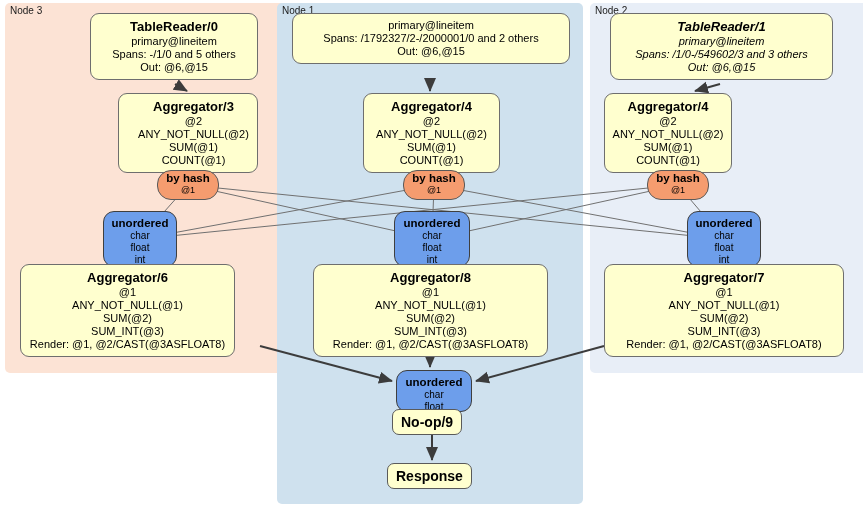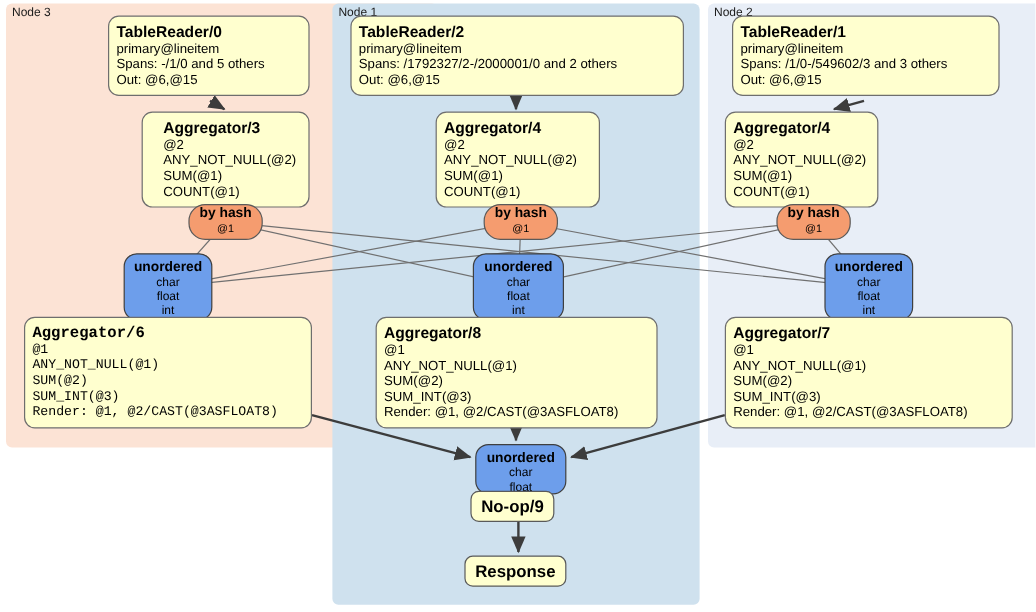--- a/index.html
+++ b/index.html
@@ -5,21 +5,21 @@
   html,body { margin:0; padding:0; background:#ffffff; }
   .canvas { position:relative; width:863px; height:510px; background:#ffffff;
             font-family:"Liberation Sans", sans-serif; color:#000; overflow:hidden; }
   .region { position:absolute; border-radius:5px; }
   .region-node3 { left:5px;  top:3px; width:320px; height:370px; background:#fce3d5;padding-left:40px; }
   .region-node1 { left:277px; top:3px; width:306px; height:501px; background:#cfe1ee; }
   .region-node2 { left:590px; top:3px; width:300px; height:370px; background:#e8eef7; }
   .region-label { position:absolute; left:5px; top:2px; font-size:10px; color:#1a1a1a; }
   .edges { position:absolute; left:0; top:0; }
   .pbox { position:absolute; background:#ffffcf; border:1px solid #6e6e6e; border-radius:9px;
-          padding:5px 6px; box-sizing:border-box; }
+          text-align:center; padding:5px 6px; box-sizing:border-box; }
   .ptitle { font-size:13px; font-weight:bold; line-height:16px; white-space:nowrap; }
   .pline  { font-size:11px; line-height:13px; white-space:nowrap; }
   .oval { position:absolute; background:#f59c6f; border:1px solid #5a5a5a; border-radius:14px;
           text-align:center; padding:1px 4px; box-sizing:border-box; }
   .oval .otitle { font-size:11.5px; font-weight:bold; line-height:13px; }
   .oval .osub   { font-size:9px; line-height:10px; }
   .sync { position:absolute; background:#6d9eeb; border:1px solid #3f3f3f; border-radius:11px;
           text-align:center; padding:4px 6px; box-sizing:border-box; }
   .sync .stitle { font-size:11.5px; font-weight:bold; line-height:14px; }
   .sync .sline  { font-size:10px; line-height:12px; }
@@ -92,31 +92,30 @@
     <div class="osub">@1</div>
   </div>
 
   <div class="sync" style="left:103px; top:211px; width:74px; height:56px;">
     <div class="stitle">unordered</div>
     <div class="sline">char</div>
     <div class="sline">float</div>
     <div class="sline">int</div>
   </div>
 
-  <div class="pbox" style="left:20px; top:264px; width:240px;font-family:Liberation Mono, monospace;">
+  <div class="pbox" style="left:20px; top:264px; width:215px;">
     <div class="ptitle">Aggregator/6</div>
     <div class="pline">@1</div>
     <div class="pline">ANY_NOT_NULL(@1)</div>
     <div class="pline">SUM(@2)</div>
     <div class="pline">SUM_INT(@3)</div>
     <div class="pline">Render: @1, @2/CAST(@3ASFLOAT8)</div>
   </div>
 
   <div class="pbox" style="left:292px; top:13px; width:278px;">
-    <div class="ptitle">TableReader/2</div>
     <div class="pline">primary@lineitem</div>
     <div class="pline">Spans: /1792327/2-/2000001/0 and 2 others</div>
     <div class="pline">Out: @6,@15</div>
   </div>
 
   <div class="pbox" style="left:363px; top:93px; width:137px;">
     <div class="ptitle">Aggregator/4</div>
     <div class="pline">@2</div>
     <div class="pline">ANY_NOT_NULL(@2)</div>
     <div class="pline">SUM(@1)</div>
@@ -137,21 +136,21 @@
 
   <div class="pbox" style="left:313px; top:264px; width:235px;">
     <div class="ptitle">Aggregator/8</div>
     <div class="pline">@1</div>
     <div class="pline">ANY_NOT_NULL(@1)</div>
     <div class="pline">SUM(@2)</div>
     <div class="pline">SUM_INT(@3)</div>
     <div class="pline">Render: @1, @2/CAST(@3ASFLOAT8)</div>
   </div>
 
-  <div class="pbox" style="left:610px; top:13px; width:223px;">
+  <div class="pbox" style="left:610px; top:13px; width:223px;font-style:italic;">
     <div class="ptitle">TableReader/1</div>
     <div class="pline">primary@lineitem</div>
     <div class="pline">Spans: /1/0-/549602/3 and 3 others</div>
     <div class="pline">Out: @6,@15</div>
   </div>
 
   <div class="pbox" style="left:604px; top:93px; width:128px;">
     <div class="ptitle">Aggregator/4</div>
     <div class="pline">@2</div>
     <div class="pline">ANY_NOT_NULL(@2)</div>

